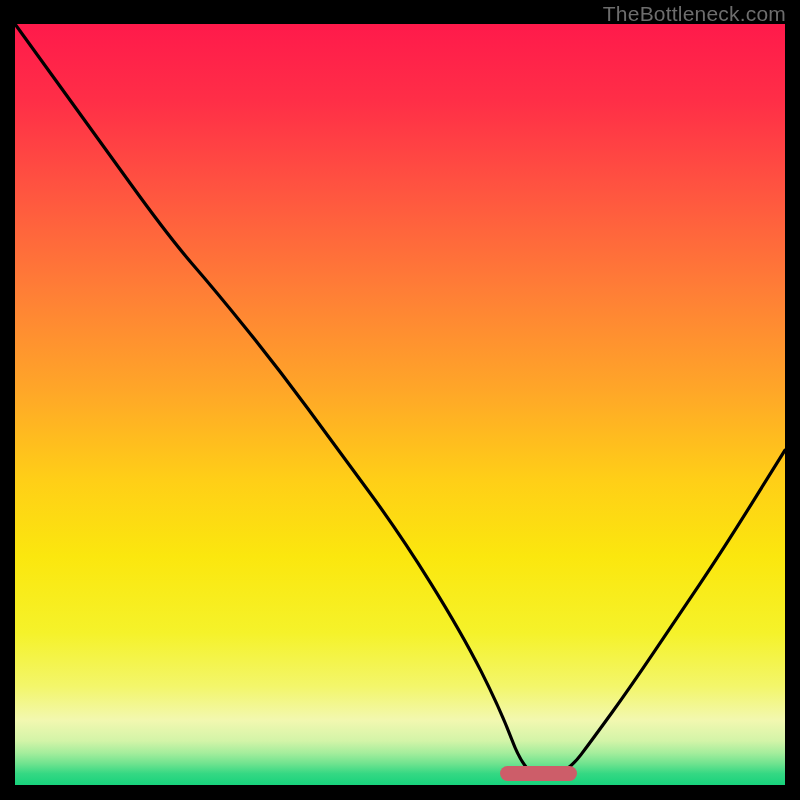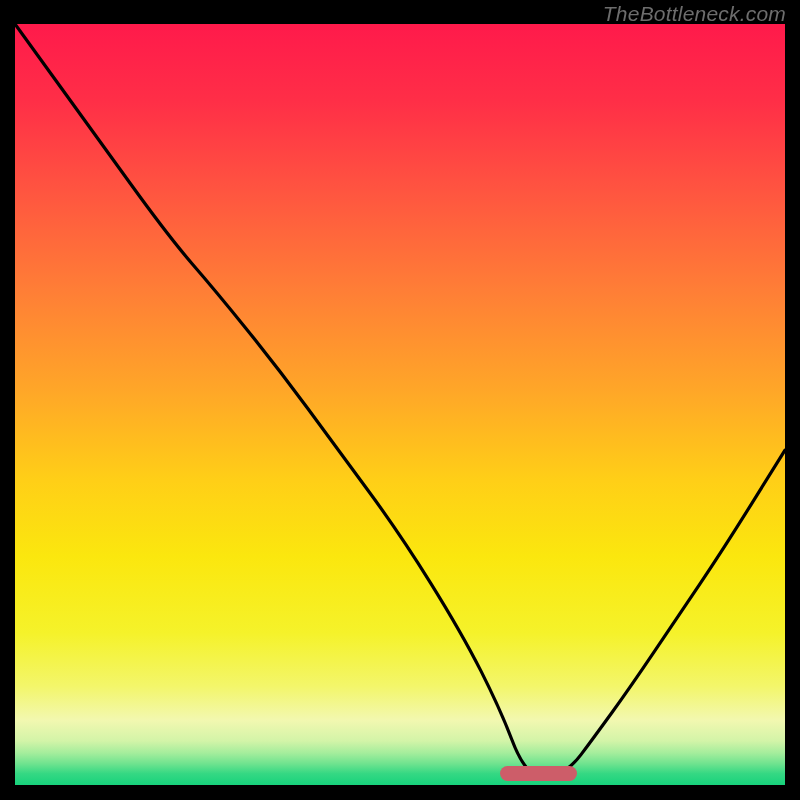--- a/index.html
+++ b/index.html
@@ -8,21 +8,20 @@
     width: 800px;
     height: 800px;
     overflow: hidden;
     background: #000;
     font-family: Arial, Helvetica, sans-serif;
   }
   .frame {
     position: absolute;
     inset: 0;
     background: #000;
-    font-style: italic;
   }
   .plot-area {
     position: absolute;
     left: 15px;
     top: 24px;
     width: 770px;
     height: 761px;
     overflow: hidden;
   }
   .gradient {

